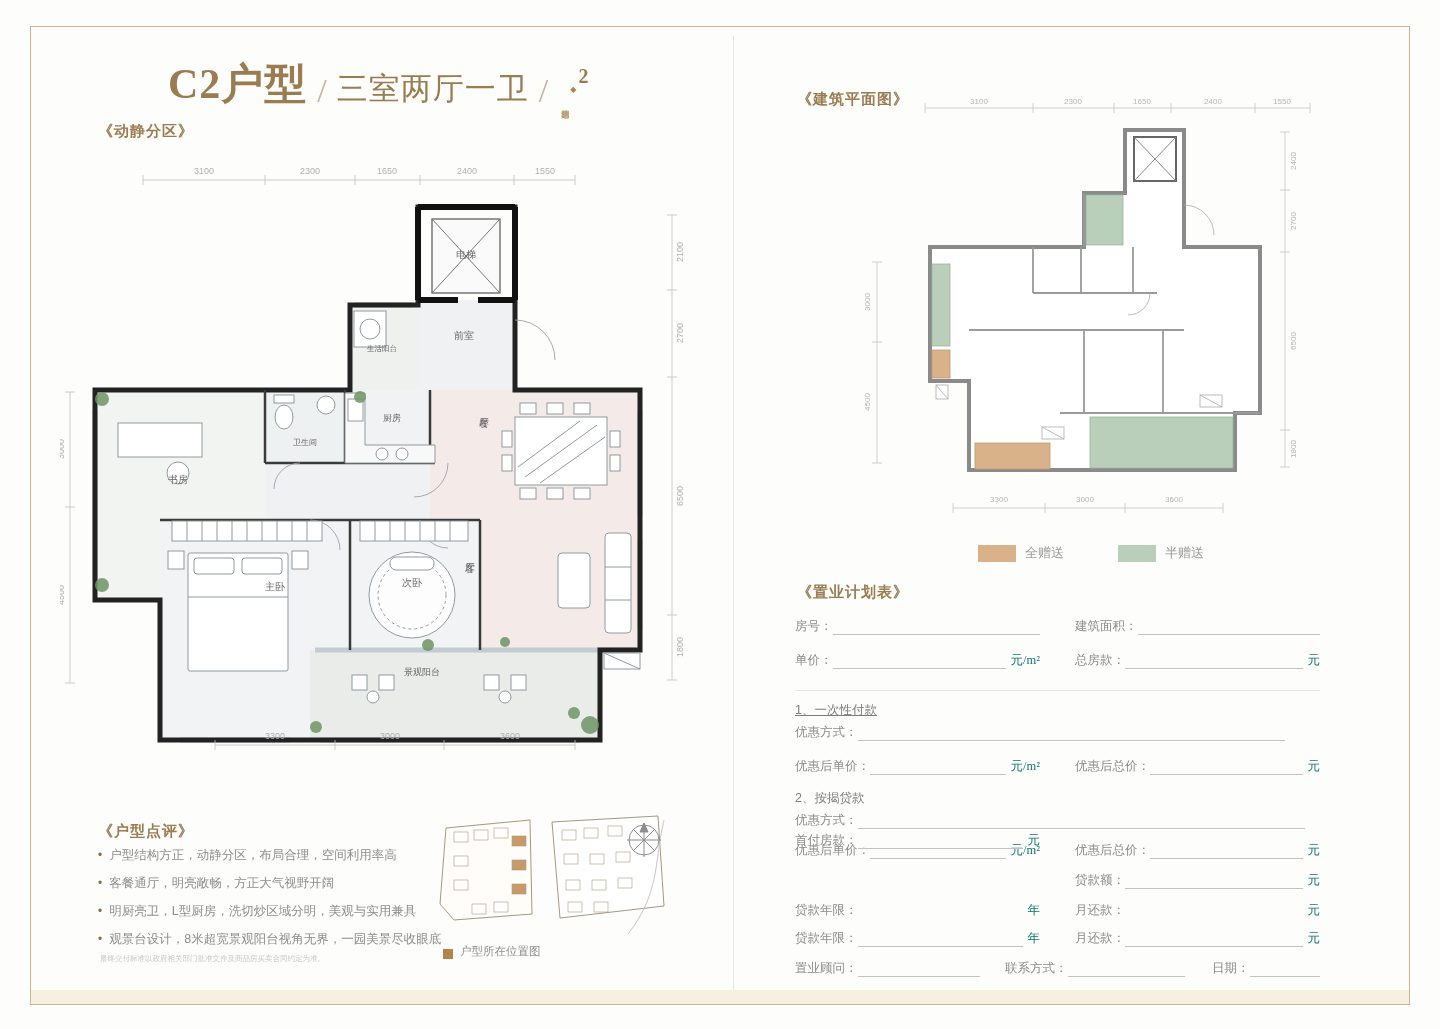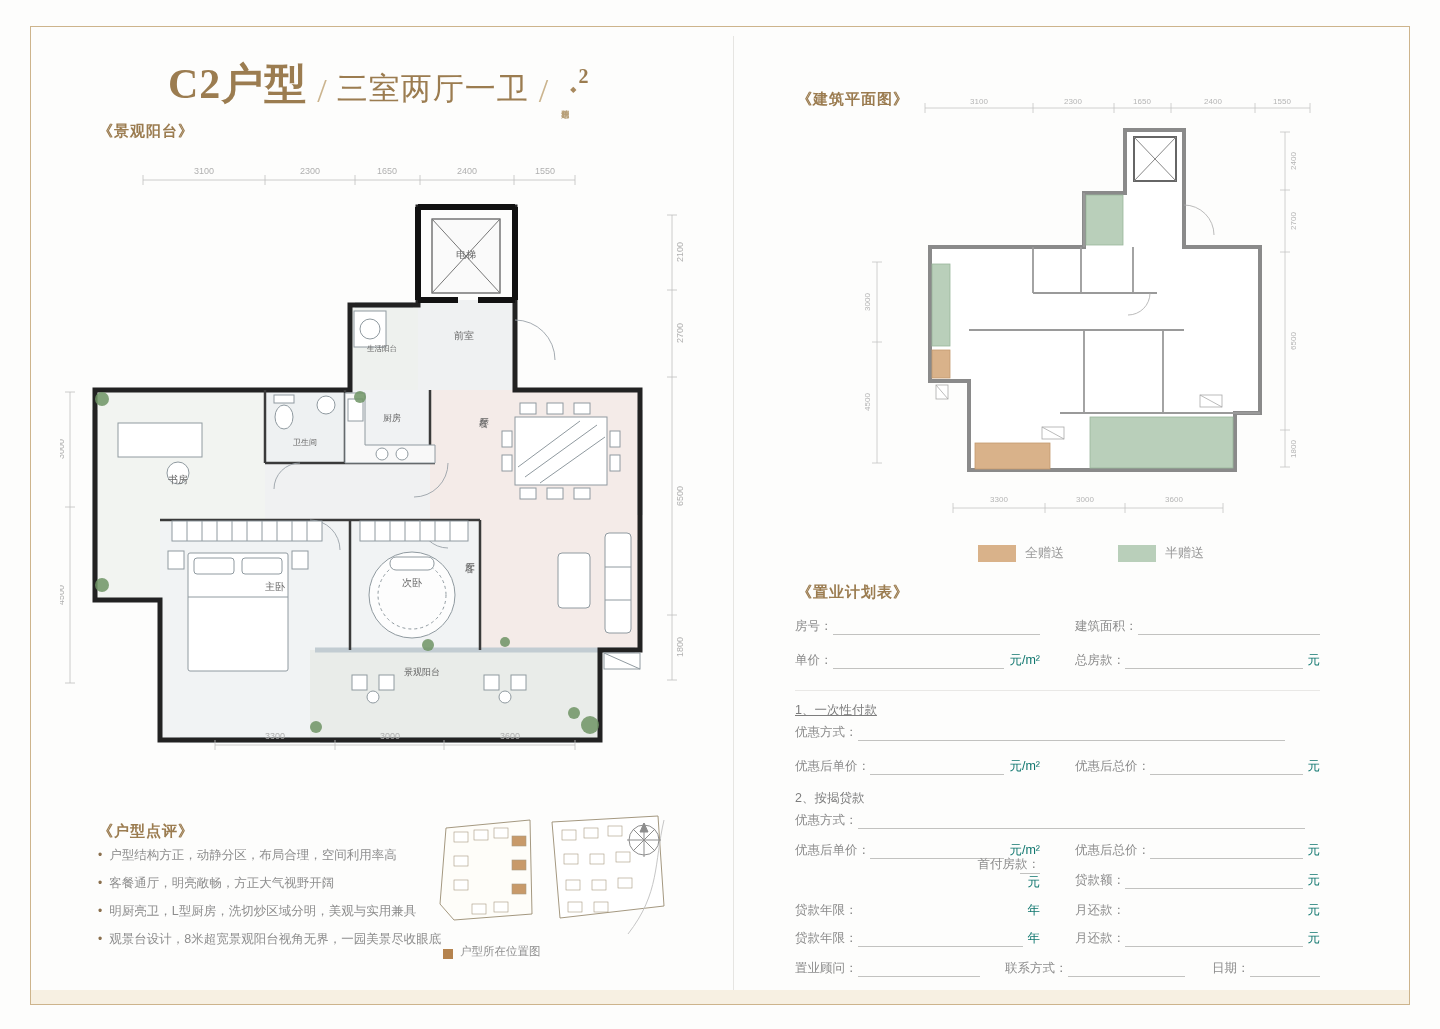--- a/index.html
+++ b/index.html
@@ -34,21 +34,21 @@
   .loc-caption{position:absolute;left:443px;top:944px;display:flex;align-items:flex-end;font-size:11.5px;color:#8f8f8f;}
   .loc-swatch{width:10px;height:10px;background:#b5834e;margin-right:7px;}
 
   
   .legend{position:absolute;left:978px;top:544px;display:flex;align-items:center;font-size:13px;color:#9a9a9a;}
   .legend .sw{width:38px;height:17px;margin-right:9px;}
   .legend .item{display:flex;align-items:center;margin-right:54px;}
 
   
   .form-heading{left:797px;top:583px;}
-  .f-row{position:absolute;display:flex;align-items:flex-end;font-size:12.5px;color:#8c8c8c;}
+  .f-row{position:absolute;display:flex;align-items:flex-end;font-size:12.5px;color:#8c8c8c;font-family:Liberation Serif, serif;}
   .f-label{white-space:nowrap;}
   .f-line{flex:1;border-bottom:1px solid #c2c2c0;height:14px;min-width:20px;}
   .f-unit{white-space:nowrap;padding-left:5px;color:#0f766e;}
   .f-sec{position:absolute;font-size:12.5px;color:#7d7d7d;}
   .hr-light{position:absolute;height:1px;background:#e9e8e6;}
 
   svg text{font-family:"Liberation Sans","DejaVu Sans",sans-serif;}
   .vtext{writing-mode:vertical-rl;text-orientation:upright;}
 </style>
 </head>
@@ -62,21 +62,21 @@
   <div class="title-row">
     <span class="t-unit">C2户型</span>
     <span class="t-sep">/</span>
     <span class="t-layout">三室两厅一卫</span>
     <span class="t-sep">/</span>
     <span class="t-prefix">建筑面积约</span>
     <span class="t-diamond">◆</span>
     <span class="t-sup">2</span>
   </div>
 
-  <div class="sec-label" style="left:98px;top:122px;">《景观阳台》</div>
+  <div class="sec-label" style="left:98px;top:122px;">《动静分区》</div>
   <div class="sec-label" style="left:797px;top:90px;">《建筑平面图》</div>
   <div class="sec-label form-heading">《置业计划表》</div>
   <div class="sec-label" style="left:98px;top:822px;">《户型点评》</div>
 
   <svg width="680" height="610" viewBox="0 0 680 610" style="position:absolute;left:60px;top:155px;">
 
     <g>
       <rect x="358" y="145" width="97" height="90" fill="#eff1f2"></rect>
       <rect x="290" y="150" width="68" height="85" fill="#eef1ee"></rect>
       <rect x="285" y="235" width="90" height="73" fill="#f0f2f3"></rect>
@@ -377,20 +377,21 @@
     <div class="bullet-row">
         <span class="bullet-dot">•</span>
         <span>明厨亮卫，L型厨房，洗切炒区域分明，美观与实用兼具</span>
       </div>
     <div class="bullet-row">
         <span class="bullet-dot">•</span>
         <span>观景台设计，8米超宽景观阳台视角无界，一园美景尽收眼底</span>
       </div>
   </div>
   <div class="disclaimer">
+    <div>最终交付标准以政府相关部门批准文件及商品房买卖合同约定为准。</div>
   </div>
 
   <svg width="245" height="132" viewBox="0 0 245 132" style="position:absolute;left:432px;top:808px;">
     <g stroke="#9a8c72" stroke-width="0.9" fill="#fefdf9">
       <path d="M14 20 L98 12 L100 106 L22 112 L8 96 Z"></path>
       <path d="M120 14 L226 8 L232 98 L128 110 Z" fill="#ffffff"></path>
     </g>
     <g stroke="#a99a80" stroke-width="0.6" fill="#ffffff">
       <rect x="22" y="24" width="14" height="10"></rect>
         <rect x="42" y="22" width="14" height="10"></rect>
@@ -473,21 +474,21 @@
   <div class="f-row" style="left:795px;top:842px;width:245px;">
     <span class="f-label">优惠后单价：</span>
       <span class="f-line"></span>
       <span class="f-unit">元/m²</span>
   </div>
   <div class="f-row" style="left:1075px;top:842px;width:245px;">
     <span class="f-label">优惠后总价：</span>
       <span class="f-line"></span>
       <span class="f-unit">元</span>
   </div>
-  <div class="f-row" style="left:795px;top:856px;width:245px;flex-direction:column;">
+  <div class="f-row" style="left:795px;top:832px;width:245px;">
     <span class="f-label">首付房款：</span>
       <span class="f-line"></span>
       <span class="f-unit">元</span>
   </div>
   <div class="f-row" style="left:1075px;top:872px;width:245px;">
     <span class="f-label">贷款额：</span>
       <span class="f-line"></span>
       <span class="f-unit">元</span>
   </div>
   <div class="f-row" style="left:795px;top:902px;width:245px;">

